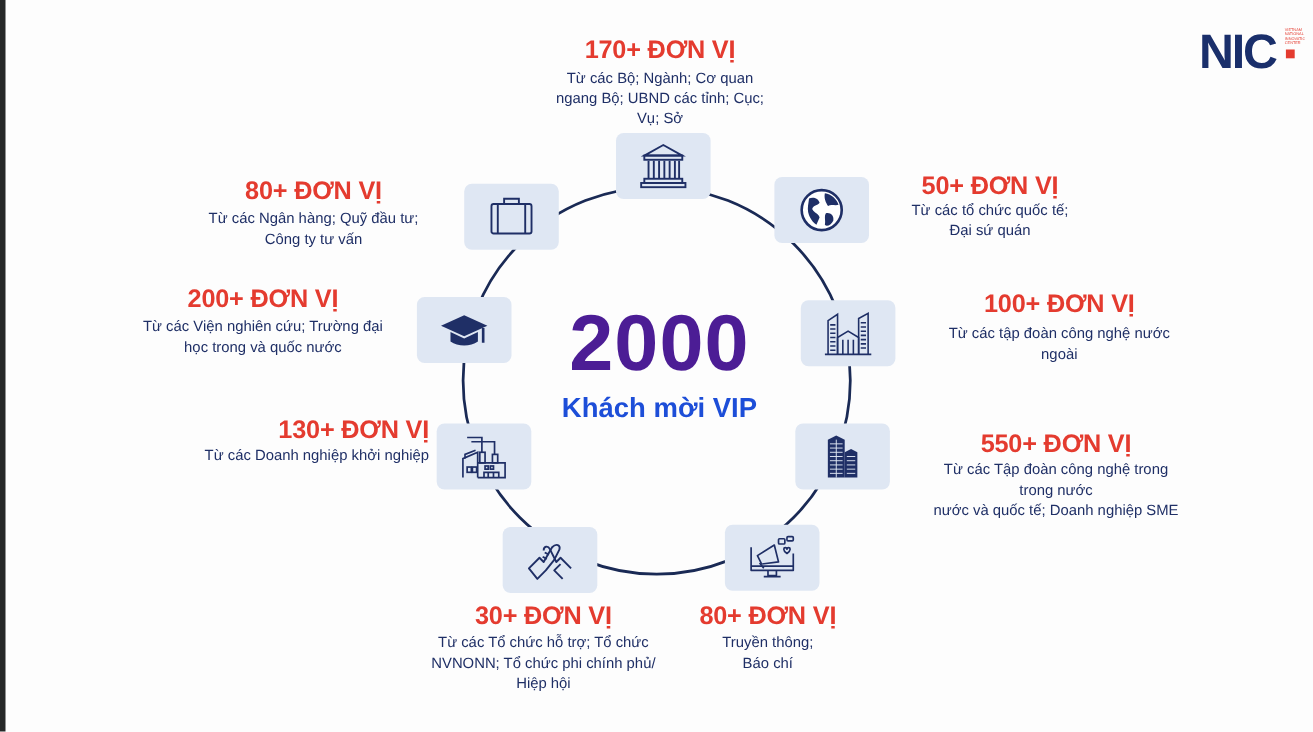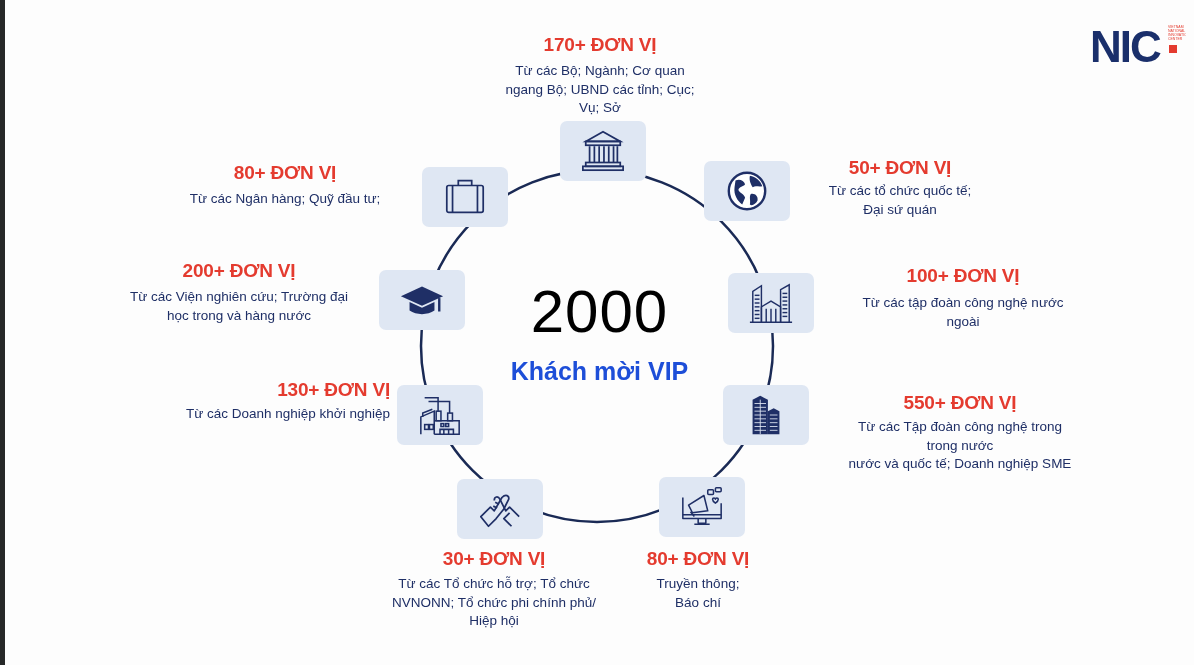--- a/index.html
+++ b/index.html
@@ -2,24 +2,24 @@
 <html><head>
 <meta charset="utf-8">
 <style>
   html, body { margin:0; padding:0; }
   body { width:1194px; height:665px; position:relative; overflow:hidden; background:#fdfdfd; font-family:"Liberation Sans", sans-serif; }
   .edge { position:absolute; left:0; top:0; width:5px; height:665px; background:#262828; }
   .ring { position:absolute; left:0; top:0; }
   .icon-box { position:absolute; width:86px; height:60px; background:#dfe7f3; border-radius:7px; display:flex; align-items:center; justify-content:center; }
   .icon-box svg { width:46px; height:46px; }
   .block { position:absolute; text-align:center; }
-  .count { color:#e43b2f; font-weight:bold; font-size:19px; line-height:22px; letter-spacing:-0.2px; white-space:nowrap; }
+  .count { color:#e43b2f; font-weight:bold; font-size:23px; line-height:22px; letter-spacing:-0.2px; white-space:nowrap; }
   .desc { color:#1f2f66; font-size:13.5px; line-height:18.5px; margin-top:6px; }
   .center { position:absolute; left:487px; top:272px; width:225px; text-align:center; }
-  .big { color:#000000; font-weight:normal; font-size:60px; line-height:80px; letter-spacing:1px; }
+  .big { color:#4c1d95; font-weight:bold; font-size:72px; line-height:80px; letter-spacing:1px; }
   .sub { color:#1d4ed8; font-weight:bold; font-size:25px; line-height:30px; margin-top:4px; }
   .logo { position:absolute; left:1090px; top:22px; width:96px; height:44px; }
 </style>
 </head>
 <body>
 
 <div class="edge"></div>
 
 <svg class="ring" width="1194" height="665">
   <circle cx="597" cy="346" r="176" fill="none" stroke="#1a2a55" stroke-width="2.5"></circle>
@@ -229,22 +229,23 @@
   <div class="count">130+ ĐƠN VỊ</div>
   <div class="desc" style="margin-top:4px">
     <div>Từ các Doanh nghiệp khởi nghiệp</div>
   </div>
 </div>
 
 <div class="block" style="left:104px;top:260px;width:270px;text-align:center;">
   <div class="count">200+ ĐƠN VỊ</div>
   <div class="desc" style="margin-top:6px">
     <div>Từ các Viện nghiên cứu; Trường đại</div>
-    <div>học trong và hàng nước</div>
+    <div>học trong và quốc nước</div>
   </div>
 </div>
 
 <div class="block" style="left:165px;top:162px;width:240px;">
   <div class="count">80+ ĐƠN VỊ</div>
   <div class="desc" style="margin-top:6px">
     <div>Từ các Ngân hàng; Quỹ đầu tư;</div>
+    <div>Công ty tư vấn</div>
   </div>
 </div>
 
 </body></html>

